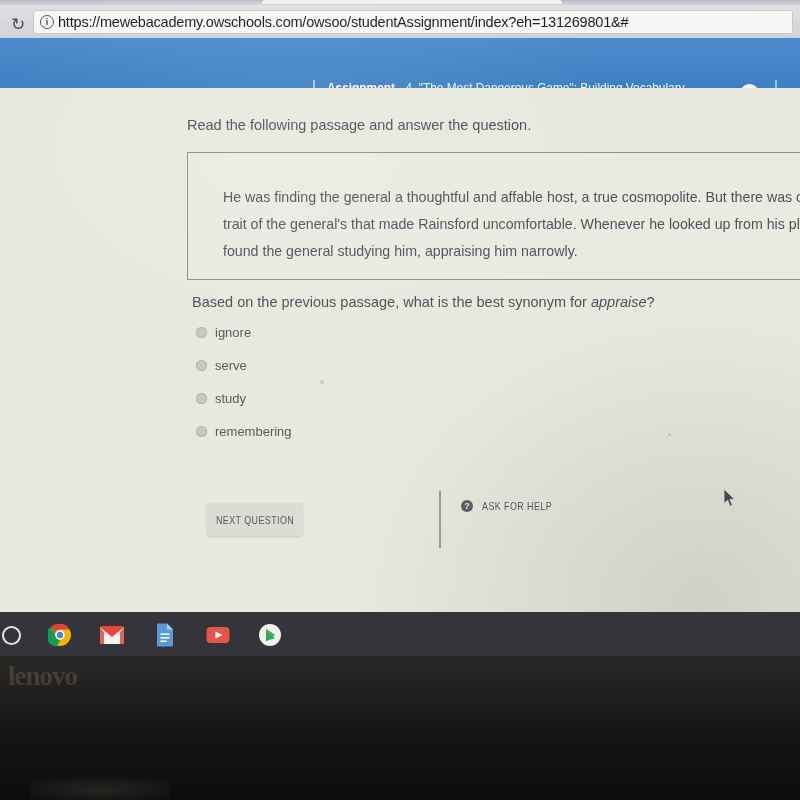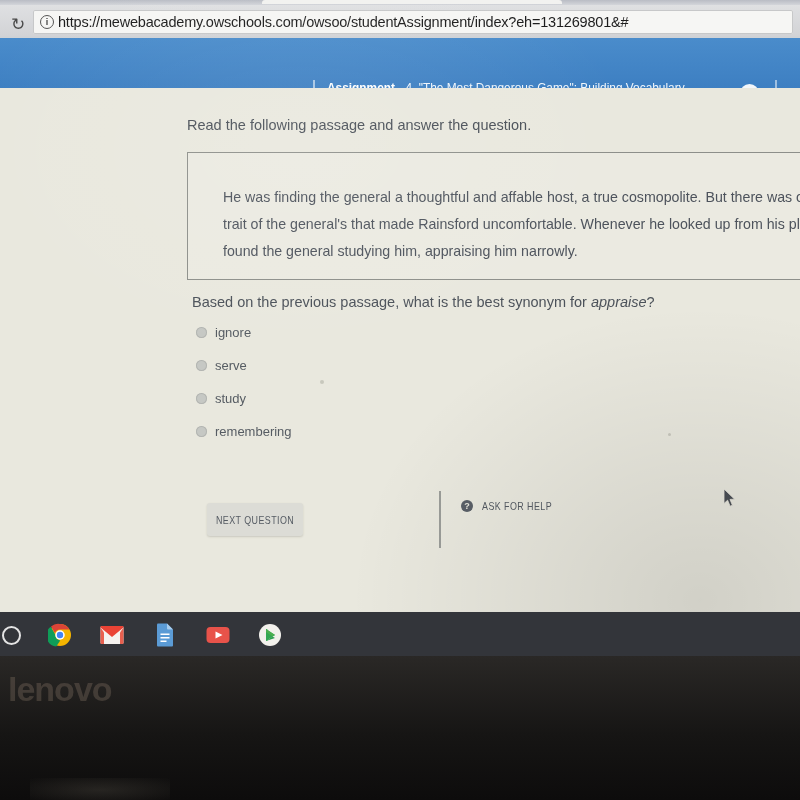--- a/index.html
+++ b/index.html
@@ -205,24 +205,24 @@
   .shelf-icon{
     position:absolute;top:11px;width:24px;height:24px;
   }
 
   
   #bezel{
     position:absolute;left:0;top:656px;width:800px;height:144px;
     background:linear-gradient(to bottom,#2a2826,#161514 55%,#0d0c0c);
   }
   #lenovo-logo{
-    position:absolute;left:8px;top:14px;
-    font-size:34px;font-weight:bold;letter-spacing:-1px;
+    position:absolute;left:8px;top:5px;
+    font-size:27px;font-weight:bold;letter-spacing:-1px;
     color:rgba(120,105,92,0.40);
-    font-family:Liberation Sans, sans-serif;
+    font-family:Liberation Serif, serif;
   }
   #bezel-glow{
     position:absolute;left:30px;top:122px;width:140px;height:24px;
     background:radial-gradient(ellipse at center,rgba(95,90,80,0.30),rgba(0,0,0,0));
   }
 
   
   #glare{
     position:absolute;left:0;top:0;width:800px;height:656px;
     background:

